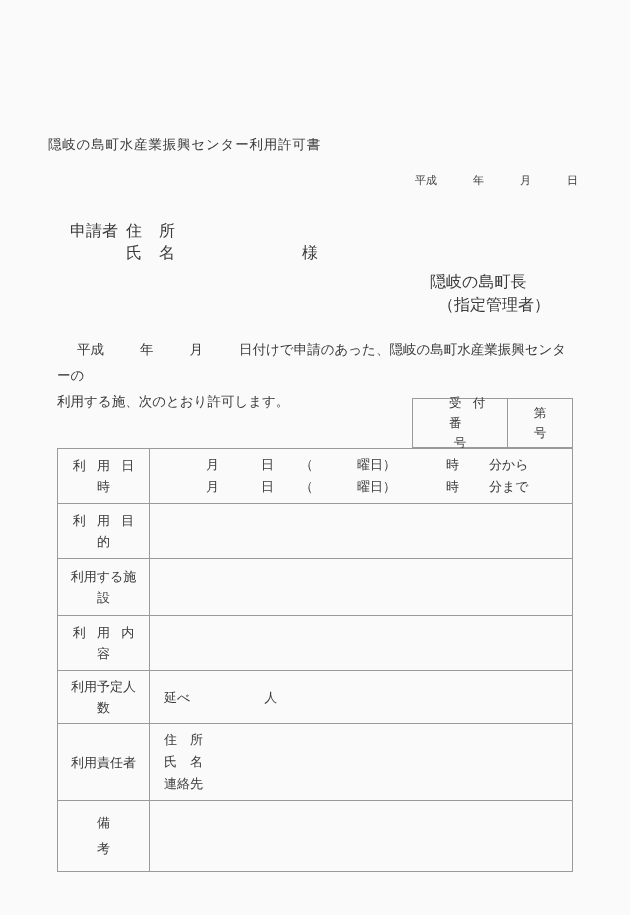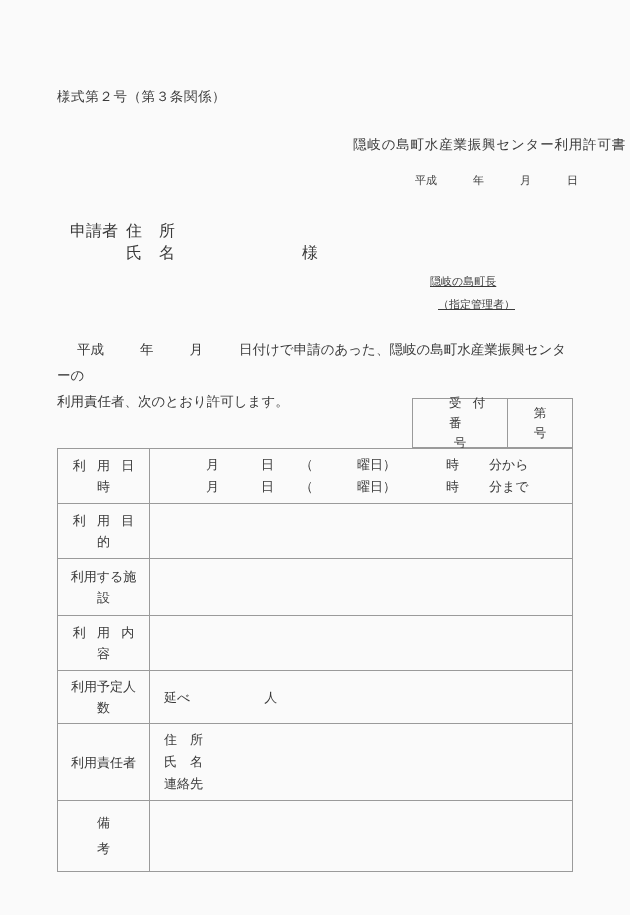--- a/index.html
+++ b/index.html
@@ -29,21 +29,21 @@
     top: 88px;
     font-size: 13.5px;
     letter-spacing: 0.6px;
     white-space: nowrap;
   }
   .doc-title {
     position: absolute;
     left: 0;
     top: 136px;
     width: 626px;
-    text-align: right;
+    text-align: left;
     font-size: 13.5px;
     letter-spacing: 0.8px;
     padding-left: 48px;
     box-sizing: border-box;
     white-space: nowrap;
   }
   .date-line {
     position: absolute;
     left: 415px;
     top: 173px;
@@ -77,24 +77,23 @@
   .applicant .sama {
     display: inline-block;
     margin-left: 130px;
   }
 
   
   .issuer {
     position: absolute;
     left: 430px;
     top: 270px;
-    font-size: 11px;
+    font-size: 16px;
     line-height: 23px;
     white-space: nowrap;
-    text-decoration: underline;
   }
   .issuer .sub {
     display: block;
     padding-left: 8px;
   }
 
   
   .body-text {
     position: absolute;
     left: 57px;
@@ -203,21 +202,20 @@
     text-align: center;
     line-height: 26px;
   }
   .remark-label span { display: block; }
 </style>
 </head>
 <body>
 
 <div class="page">
 
-  <div class="form-no">様式第２号（第３条関係）</div>
 
   <div class="doc-title">隠岐の島町水産業振興センター利用許可書</div>
 
   <div class="date-line">
     <span>平成</span><span class="gap"></span><span>年</span><span class="gap"></span><span>月</span><span class="gap"></span><span>日</span>
   </div>
 
   <div class="applicant">
     <div>
       <span class="lbl">申請者</span><span class="field">住　所</span>
@@ -227,21 +225,21 @@
     </div>
   </div>
 
   <div class="issuer">
     <span>隠岐の島町長</span>
     <span class="sub">（指定管理者）</span>
   </div>
 
   <div class="body-text">
     <span class="indent"></span><span>平成</span><span class="gap"></span><span>年</span><span class="gap"></span><span>月</span><span class="gap"></span><span>日付けで申請のあった、隠岐の島町水産業振興センターの</span><br>
-    <span>利用責任者、次のとおり許可します。</span>
+    <span>利用する施、次のとおり許可します。</span>
   </div>
 
   <div class="receipt-box">
     <div class="receipt-cell first">
       <span class="spread4">受 付 番</span>
       <span>号</span>
     </div>
     <div class="receipt-cell second">
       <span>第</span>
       <span>号</span>

